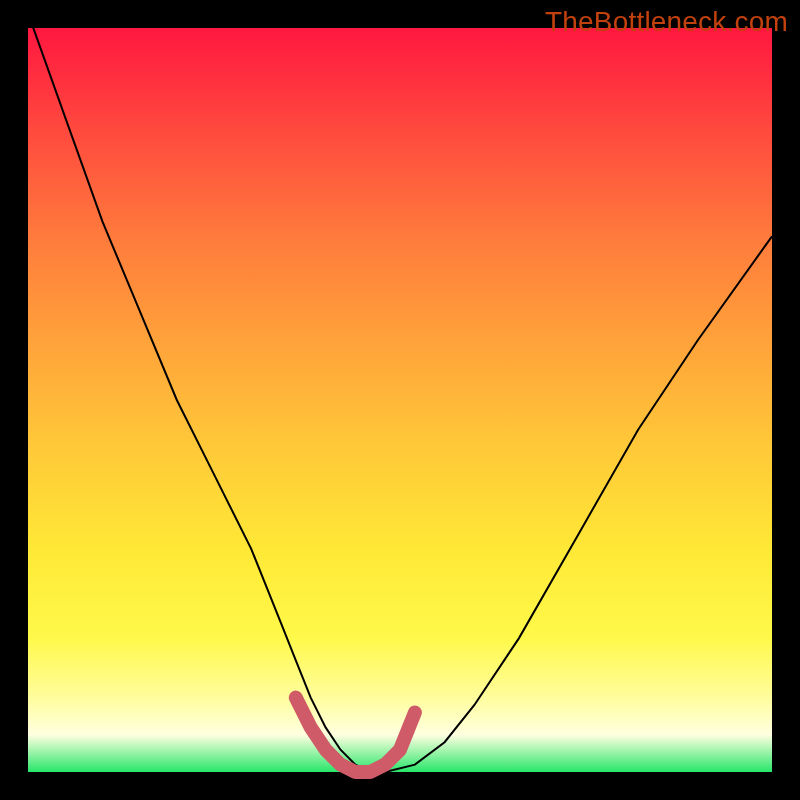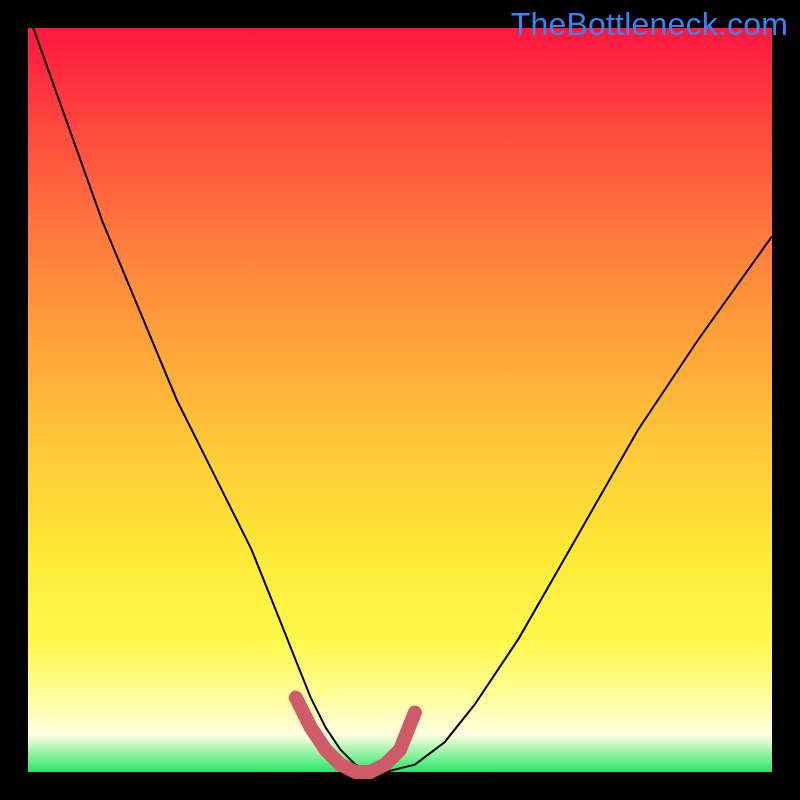--- a/index.html
+++ b/index.html
@@ -27,22 +27,22 @@
       #fff94a 82%,
       #fffd9d 90%,
       #ffffe0 95%,
       #28e66a 100%
     );
   }
   .watermark {
     position: absolute;
     top: 6px;
     right: 12px;
-    color: #3b82f6;
-    font-size: 32px;
+    color: #c2410c;
+    font-size: 28px;
     font-weight: 500;
     letter-spacing: 0.2px;
   }
   svg.plot {
     position: absolute;
     left: 0;
     top: 0;
     width: 744px;
     height: 744px;
     overflow: visible;

